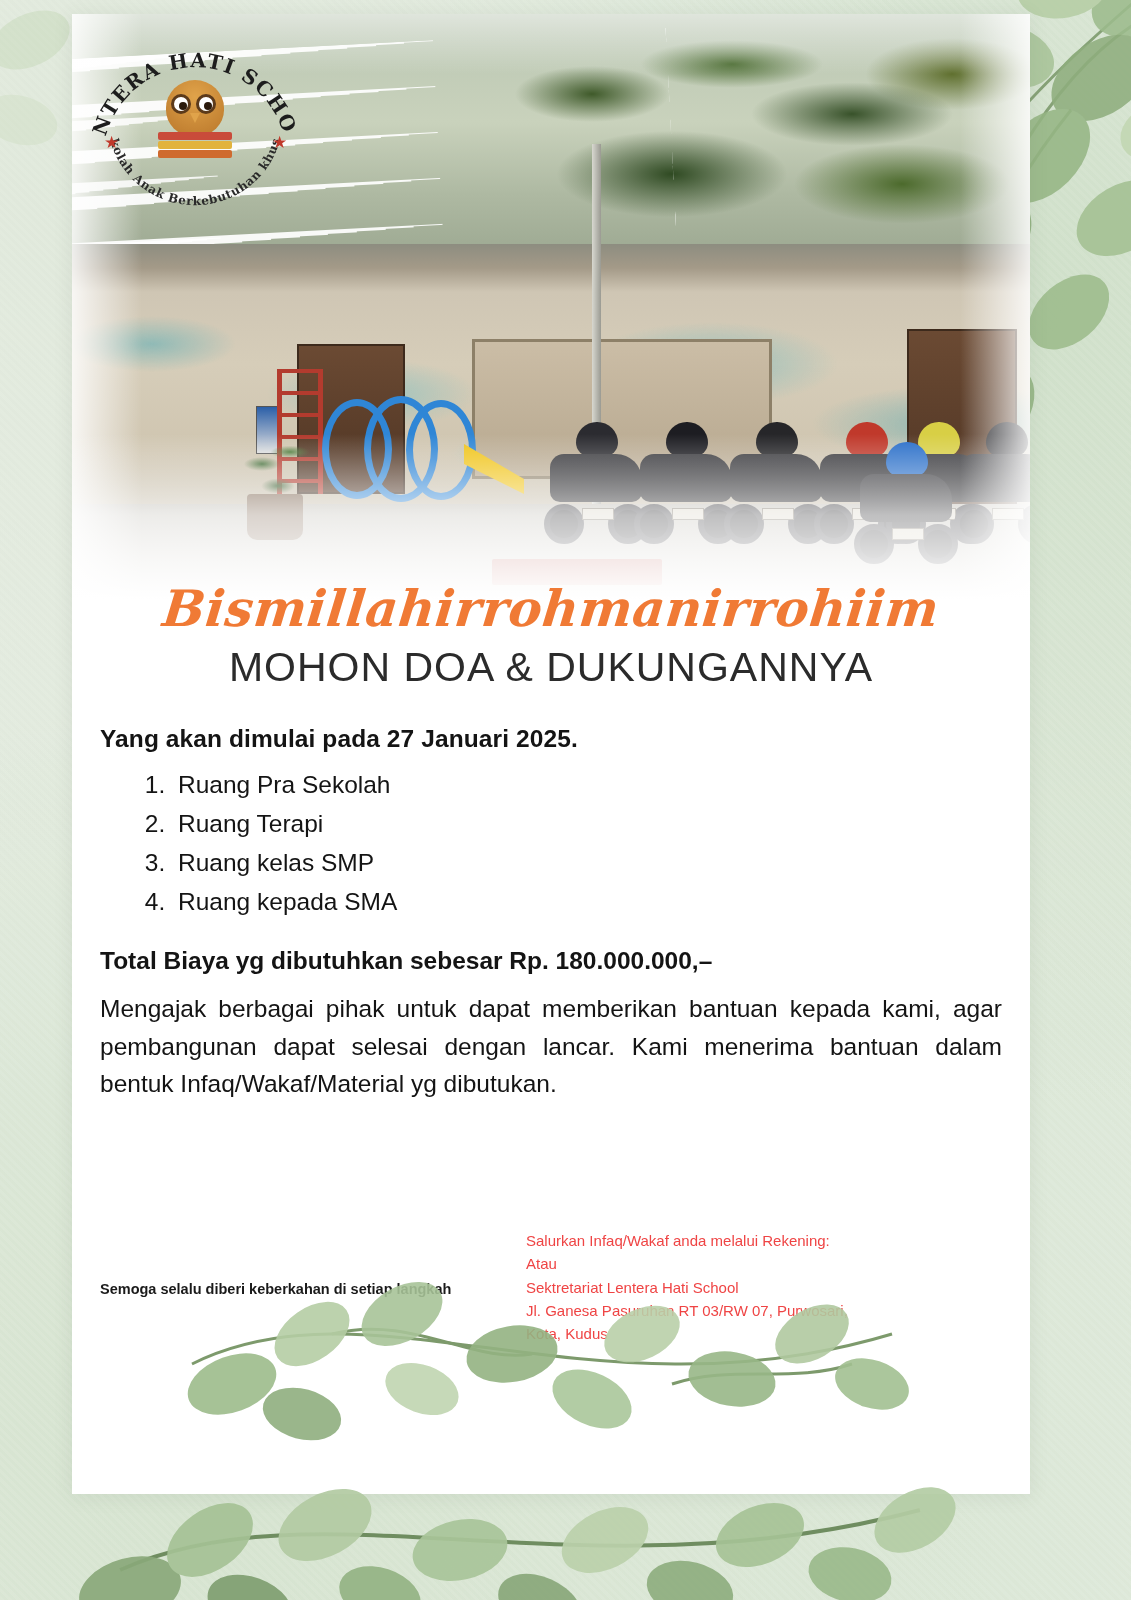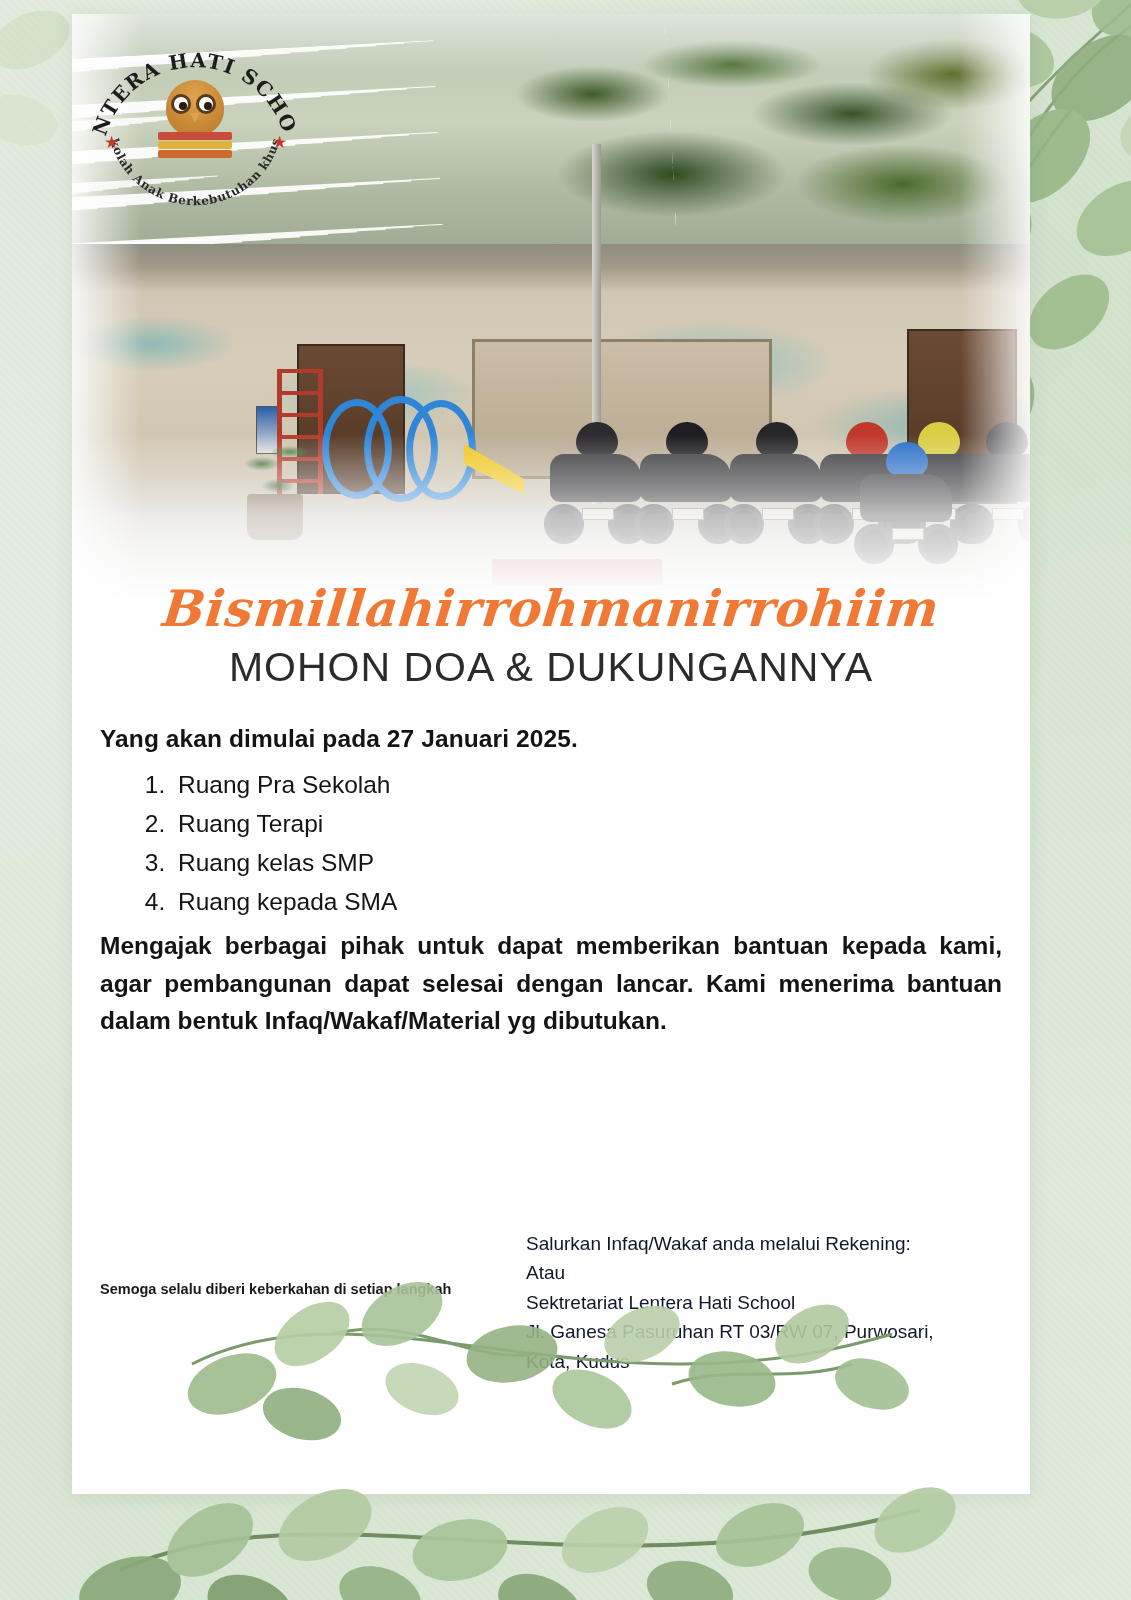--- a/index.html
+++ b/index.html
@@ -302,23 +302,23 @@
     padding-left: 6px;
   }
 
   .total {
     margin-top: 26px;
     font-size: 24.5px;
     font-weight: 700;
     color: #141414;
   }
   .para {
-    margin-top: 6px;
+    margin-top: 15px;
     font-size: 24.5px;
-    font-weight: 700;
+    font-weight: 400;
     color: #141414;
     line-height: 1.52;
     text-align: justify;
   }
 
   
   .footer {
     position: absolute;
     left: 0; top: 1215px;
     width: 958px;
@@ -329,21 +329,21 @@
   .footer-left { width: 400px; padding-top: 26px; }
   .footer-right { flex: 1; }
   .hubungi-label, .hubungi-num {
     font-size: 15.5px; font-weight: 700; color: #1a1a1a; line-height: 1.5;
   }
   .doa {
     margin-top: 26px;
     font-size: 14.5px; font-weight: 700; color: #1a1a1a;
   }
   .rek-line {
-    font-size: 19px; color: #0f172a; line-height: 1.55;
+    font-size: 15px; color: #ef4444; line-height: 1.55;
   }
 
   
   .branch {
     position: absolute;
     left: 100px; bottom: 40px;
     width: 900px; height: 240px;
     pointer-events: none;
   }
 </style>
@@ -502,20 +502,21 @@
     <div class="body-text">
       <div class="lead">Yang akan dimulai pada 27 Januari 2025.</div>
 
       <ol class="rooms">
         <li>Ruang Pra Sekolah</li>
         <li>Ruang Terapi</li>
         <li>Ruang kelas SMP</li>
         <li>Ruang kepada SMA</li>
       </ol>
 
+      <div class="total">Total Biaya yg dibutuhkan sebesar Rp. 180.000.000,–</div>
       <div class="para">Mengajak berbagai pihak untuk dapat memberikan bantuan kepada kami, agar pembangunan dapat selesai dengan lancar. Kami menerima bantuan dalam bentuk Infaq/Wakaf/Material yg dibutukan.</div>
     </div>
   </div>
 
   <div class="footer">
     <div class="footer-left">
       <div class="doa">Semoga selalu diberi keberkahan di setiap langkah</div>
     </div>
     <div class="footer-right">
       <div class="rek-line">Salurkan Infaq/Wakaf anda melalui Rekening:</div>

